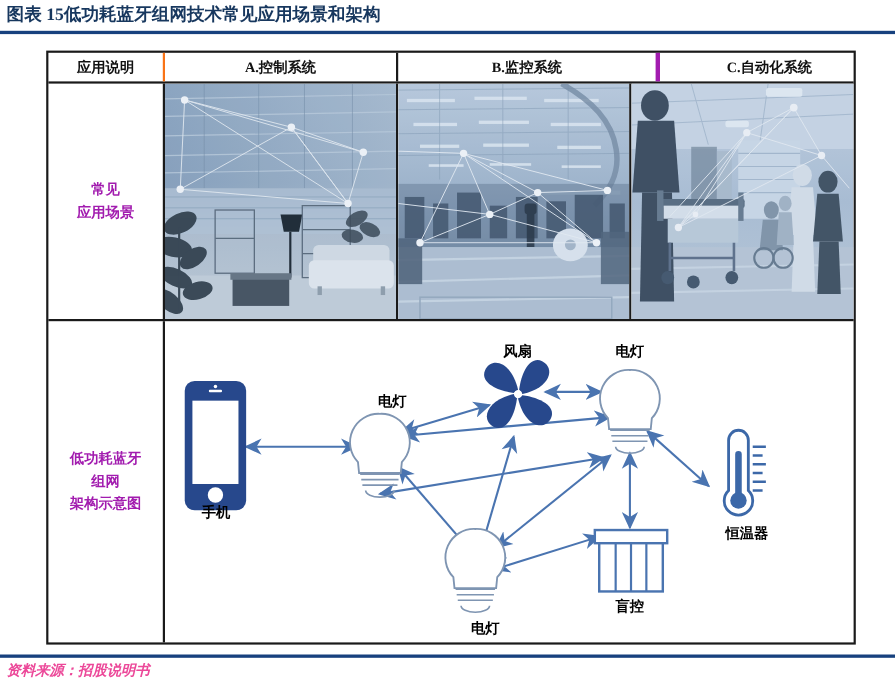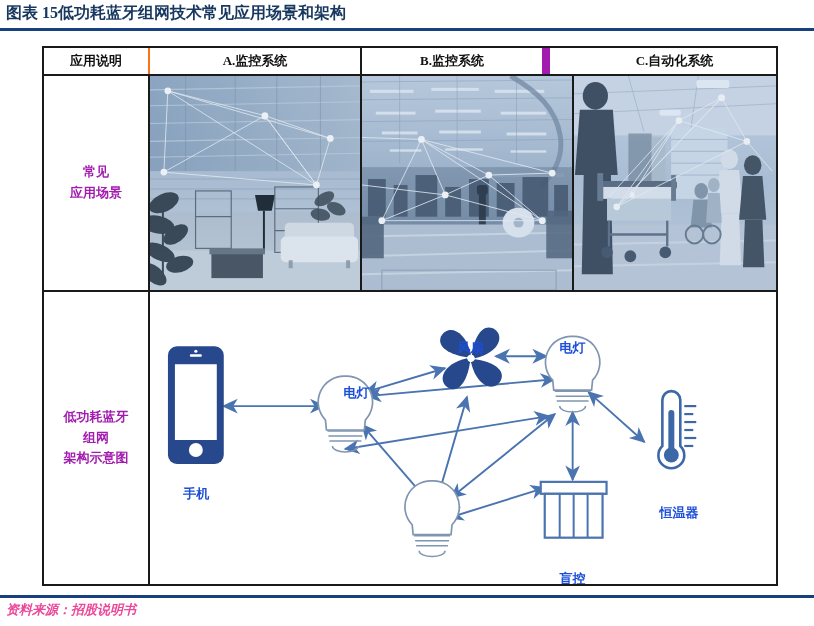--- a/index.html
+++ b/index.html
@@ -45,21 +45,21 @@
     display:flex;
   }
   .hdr-cell{
     display:flex;align-items:center;justify-content:center;
     font-size:13px;font-weight:bold;color:#111;
     box-sizing:border-box;
     height:100%;
   }
   .hdr-c0{width:106px;border-right:2px solid #f97316;}
   .hdr-c1{width:212px;border-right:2px solid #1a1a1a;}
-  .hdr-c2{width:188px;border-right:8px solid #a21caf;}
+  .hdr-c2{width:238px;border-right:4px solid #a21caf;}
   .hdr-c3{flex:1;margin-left:23px;}
 
   .photo-row{
     position:absolute;left:0;top:28px;width:100%;height:216px;
     border-bottom:2px solid #1a1a1a;box-sizing:border-box;
     display:flex;
   }
   .rowlabel{
     width:106px;border-right:2px solid #1a1a1a;box-sizing:border-box;
     display:flex;align-items:center;justify-content:center;
@@ -74,39 +74,39 @@
   .photo{
     position:absolute;left:0;top:0;width:100%;height:100%;
   }
   .diagram-row{
     position:absolute;left:0;top:244px;width:100%;bottom:0;
     display:flex;
   }
   .diagram-cell{flex:1;position:relative;overflow:hidden;}
   .diag-svg{position:absolute;left:0;top:0;width:100%;height:100%;}
   .nodelabel{
-    position:absolute;font-size:13px;font-weight:bold;color:#1d4ed8;
-    white-space:nowrap;transform:translateX(-50%);margin-top:28px;
+    position:absolute;font-size:13px;font-weight:bold;color:#000000;
+    white-space:nowrap;transform:translateX(-50%);
   }
 </style>
 </head>
 <body>
 
 <div class="title-bar">
   <div class="title-text">
     <span class="title-num">图表 15</span><span>低功耗蓝牙组网技术常见应用场景和架构</span>
   </div>
   <div class="title-rule"></div>
 </div>
 
 <div class="table">
 
   <div class="hdr-row">
     <div class="hdr-cell hdr-c0">应用说明</div>
-    <div class="hdr-cell hdr-c1">A.监控系统</div>
+    <div class="hdr-cell hdr-c1">A.控制系统</div>
     <div class="hdr-cell hdr-c2">B.监控系统</div>
     <div class="hdr-cell hdr-c3">C.自动化系统</div>
   </div>
 
   <div class="photo-row">
     <div class="rowlabel">
       <div>
         <div>常见</div>
         <div>应用场景</div>
       </div>

